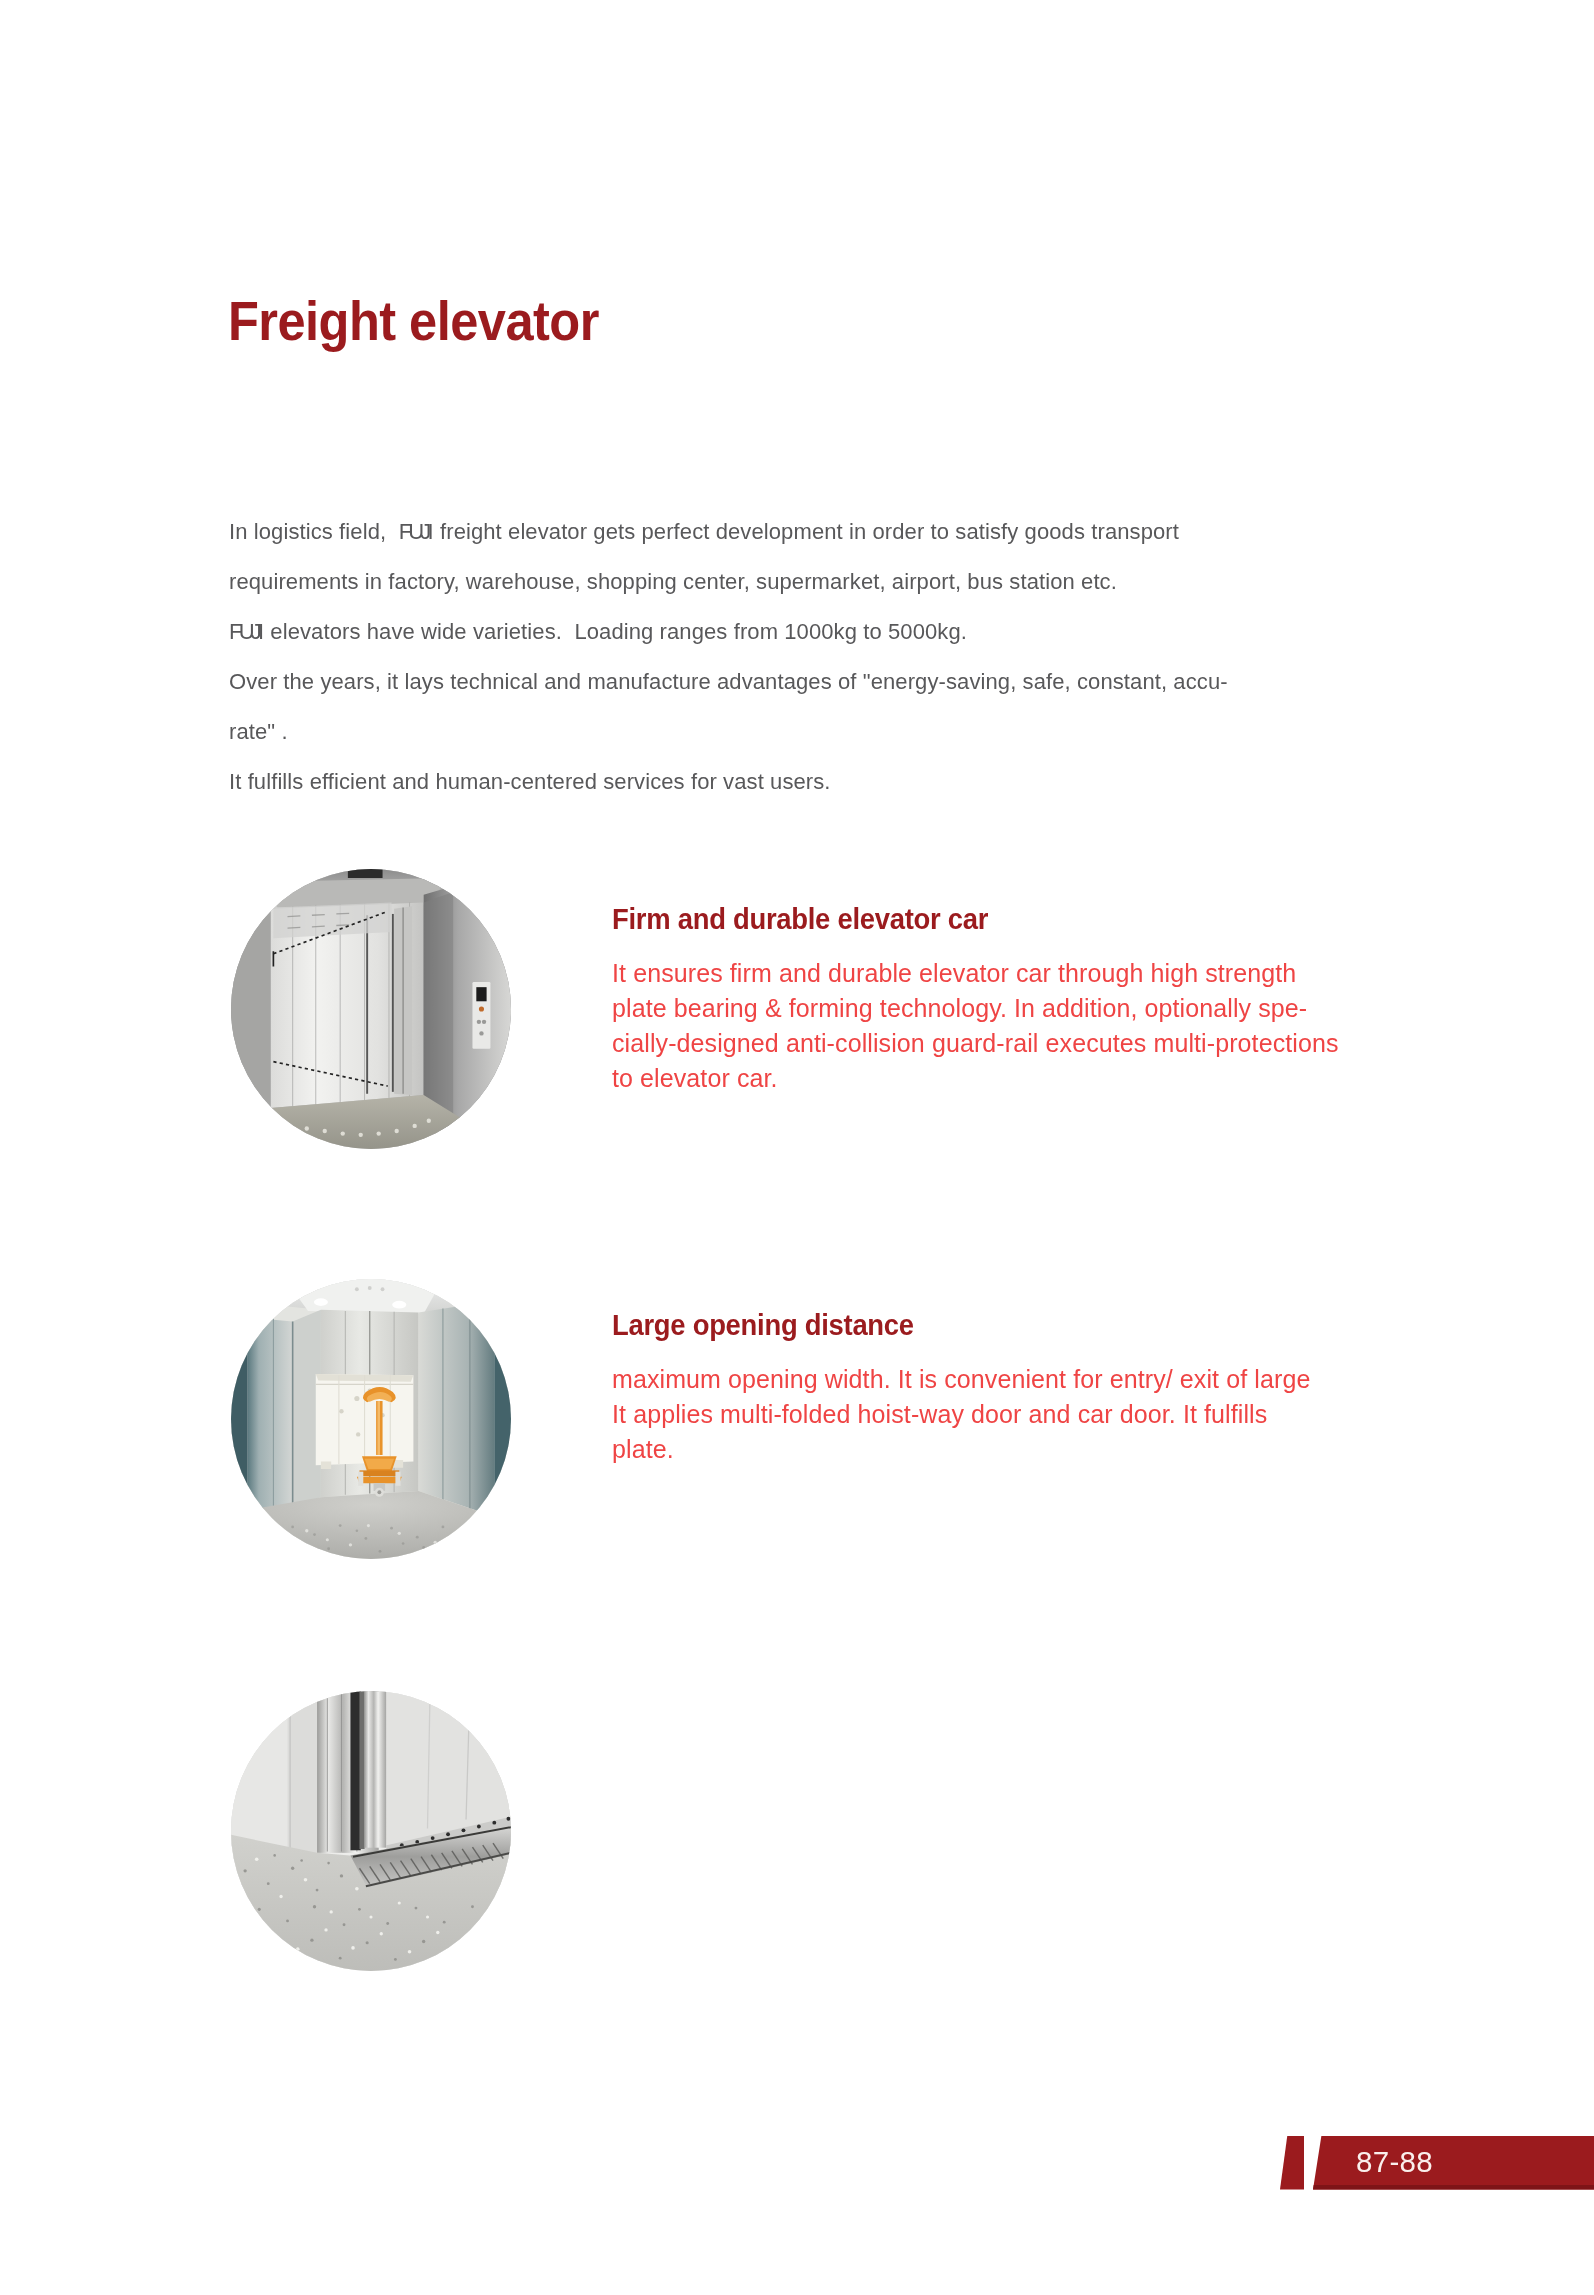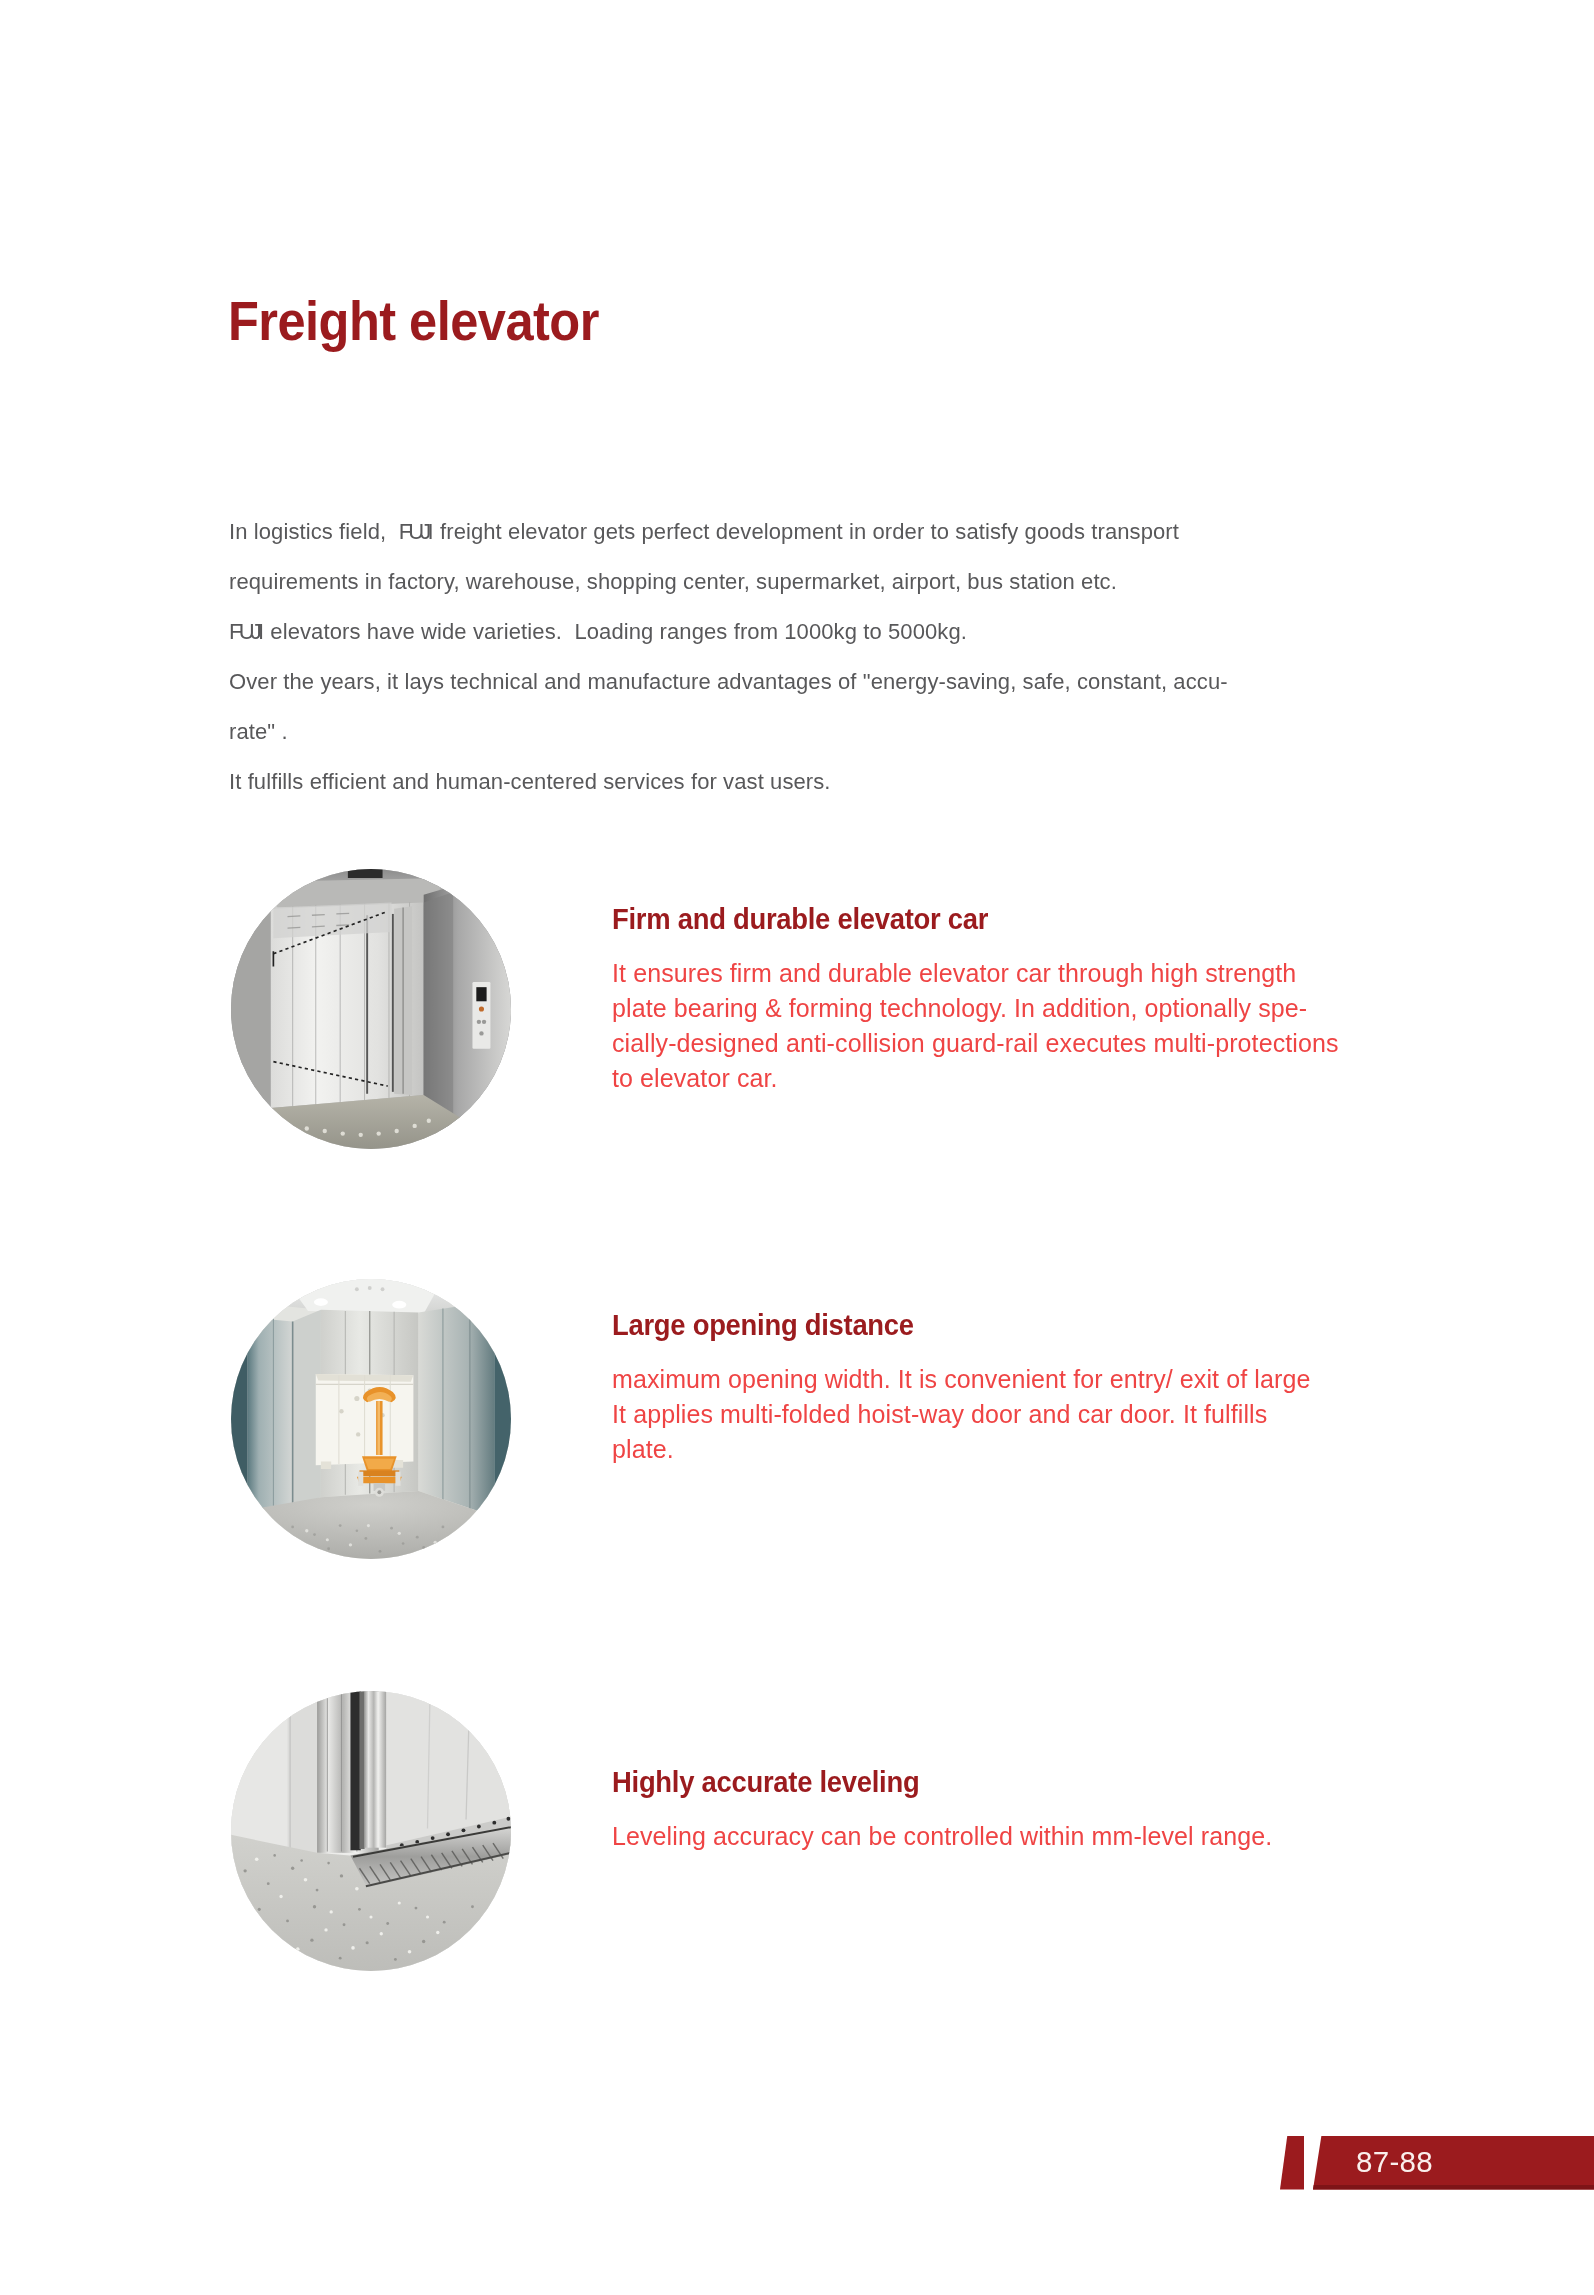--- a/index.html
+++ b/index.html
@@ -510,26 +510,20 @@
           <line x1="344" y1="249" x2="360" y2="273"></line>
           <line x1="360" y1="246" x2="376" y2="270"></line>
           <line x1="376" y1="243" x2="392" y2="267"></line>
           <line x1="392" y1="240" x2="408" y2="264"></line>
           <line x1="408" y1="237" x2="424" y2="261"></line>
         </g>
         <polyline points="190,258 436,212" fill="none" stroke="#3a3a38" stroke-width="3"></polyline>
         <polyline points="210,304 436,252" fill="none" stroke="#4a4a48" stroke-width="3"></polyline>
       </svg>
     </div>
-    <div class="feature-body" style="top:76px;">
-      <div class="feature-heading">Highly accurate leveling</div>
-      <div class="feature-text">
-        <span class="ln">Leveling accuracy can be controlled within mm-level range.</span>
-      </div>
-    </div>
   </div>
 
   <div class="footer-banner">
     <div class="banner-tab"></div>
     <div class="banner-bar"></div>
     <div class="banner-number">87-88</div>
   </div>
 
 </div>
 

